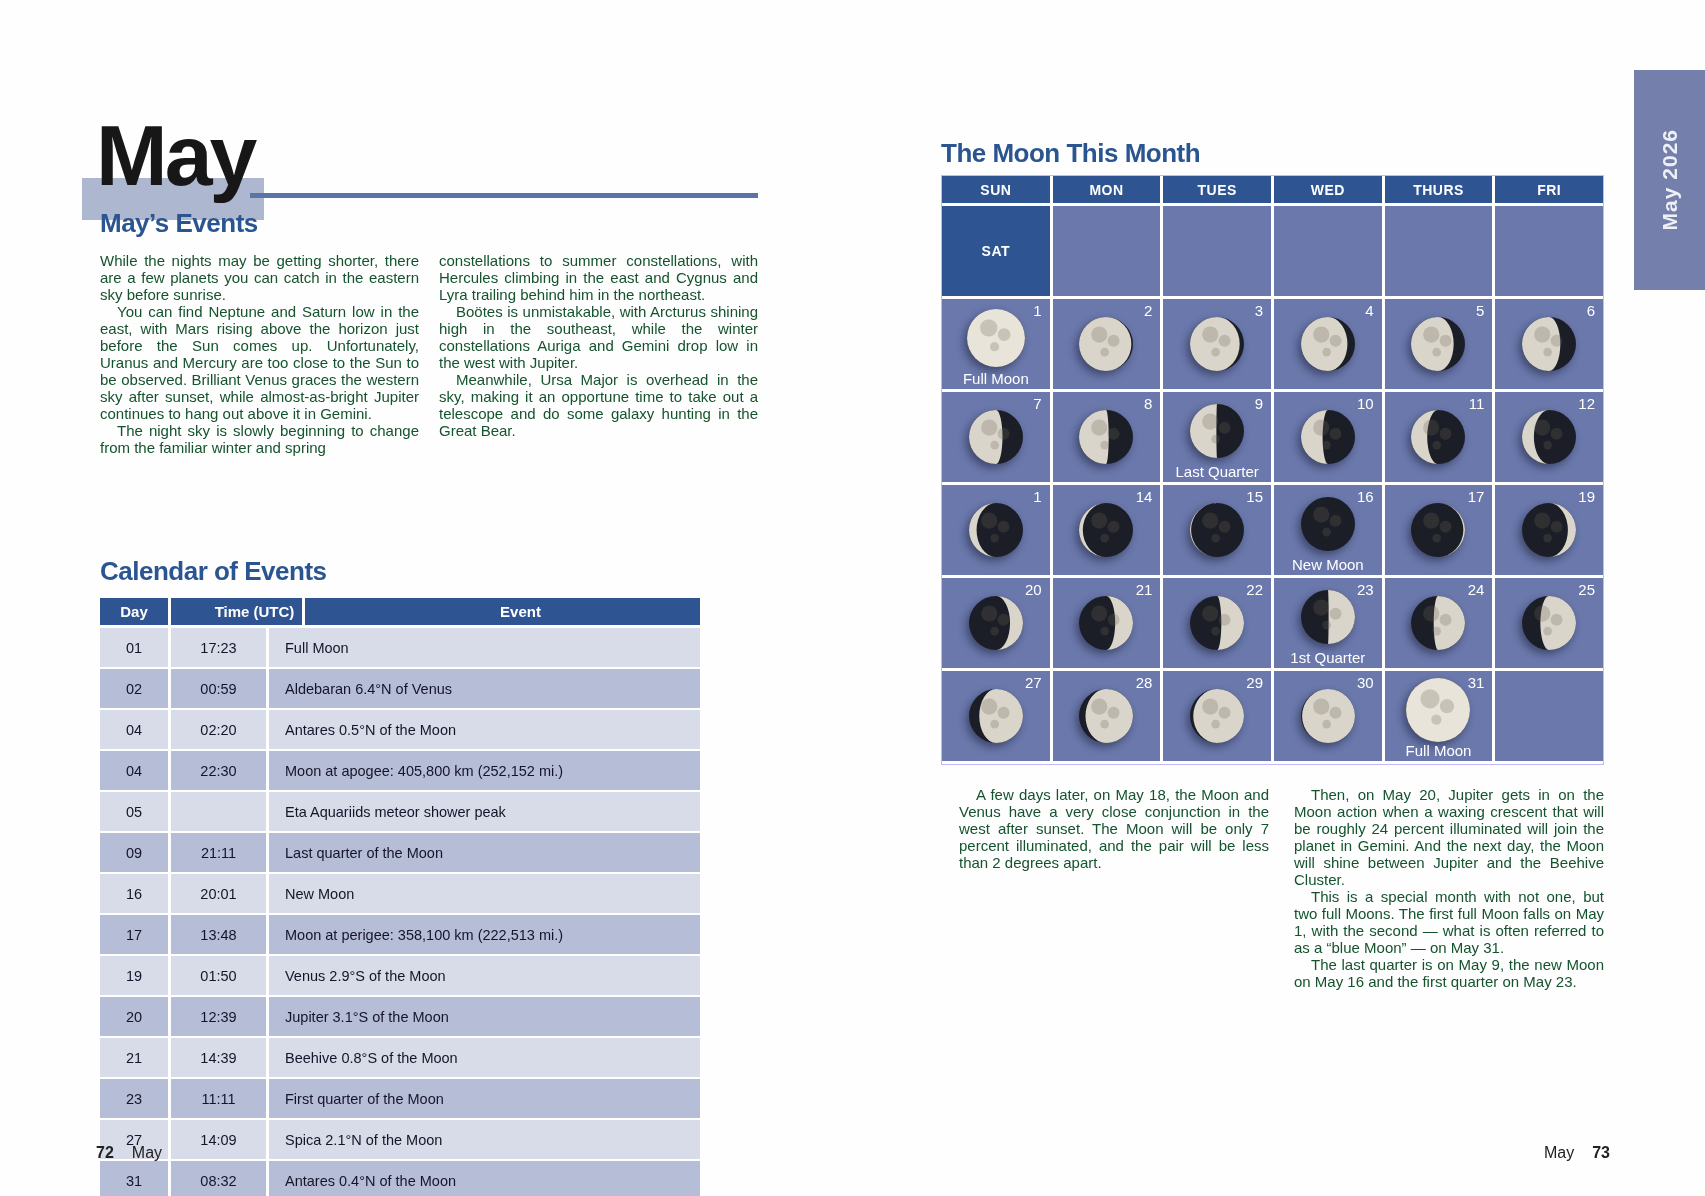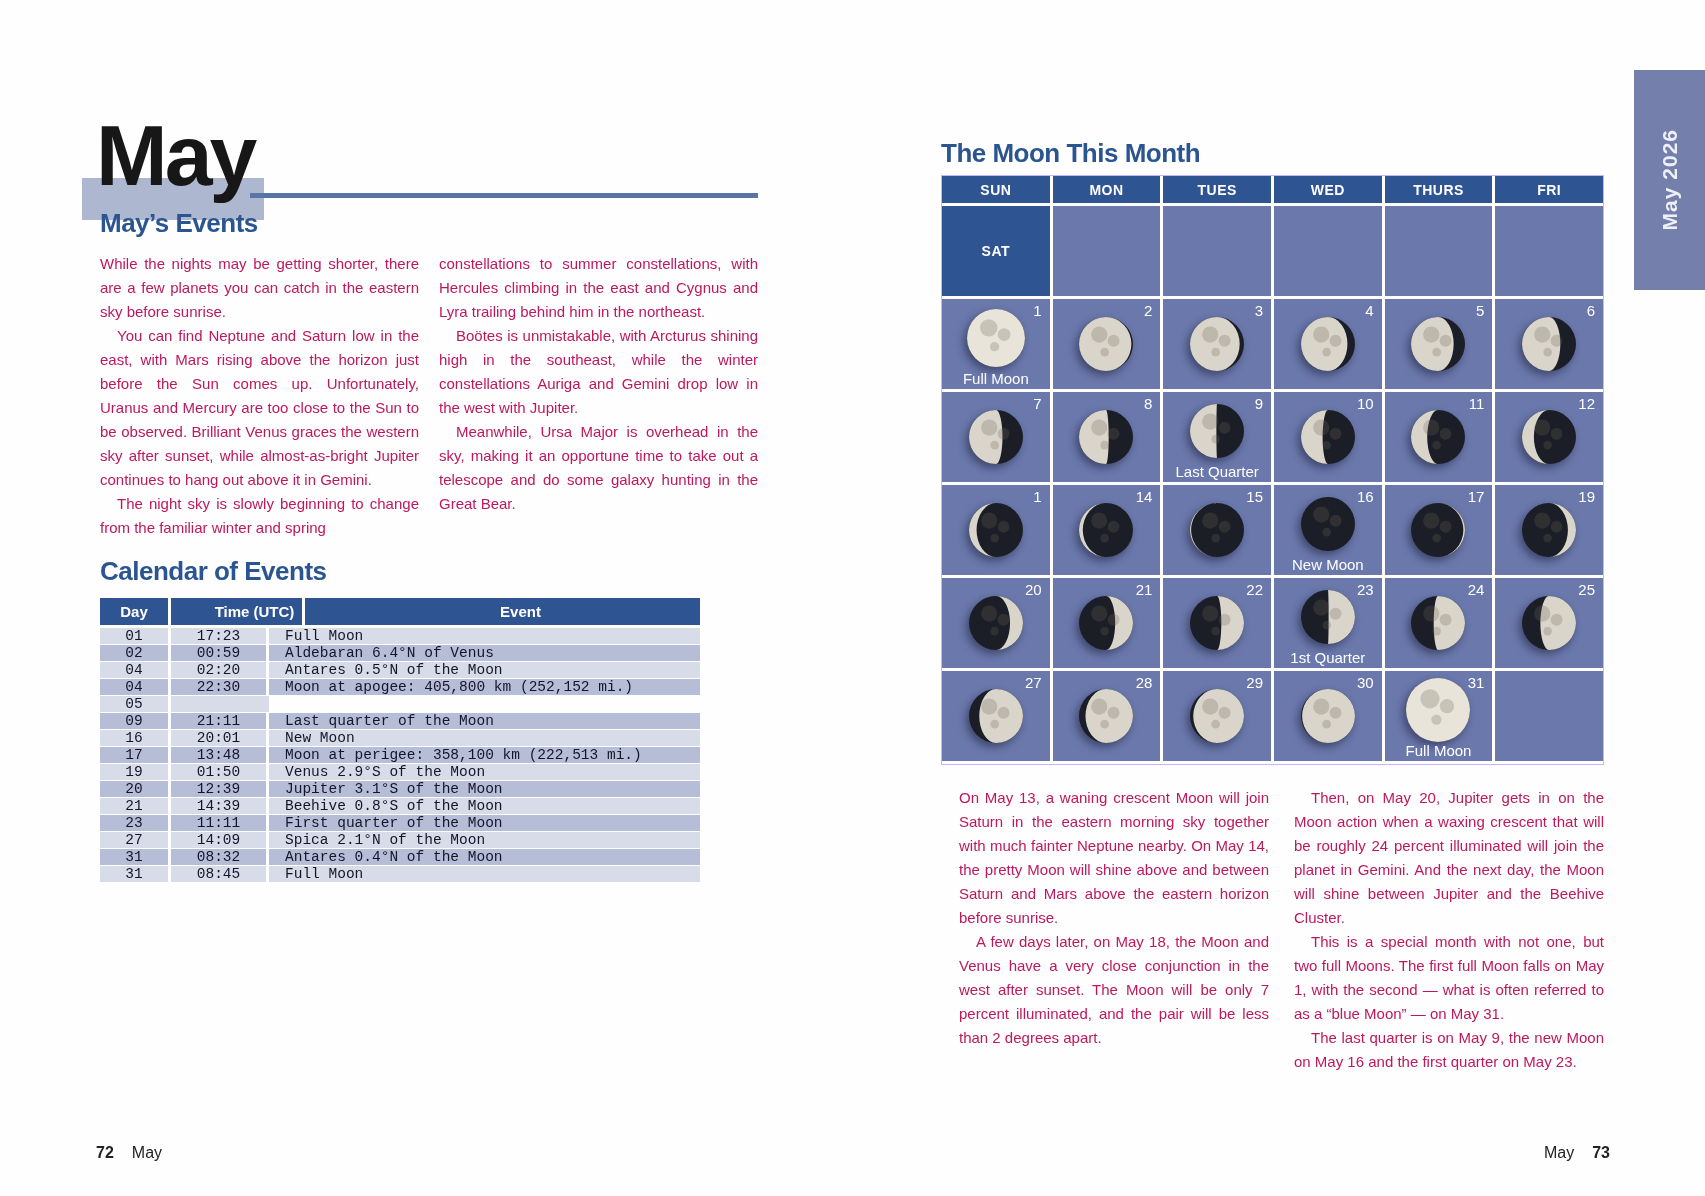--- a/index.html
+++ b/index.html
@@ -24,28 +24,28 @@
   .title-band{position:absolute;left:82px;top:178px;width:182px;height:42px;background:var(--band);}
   .page-title{position:absolute;left:96px;top:112px;font-size:86px;font-weight:bold;letter-spacing:-3px;color:#171717;line-height:1;z-index:2;}
   .title-rule{position:absolute;left:250px;top:193px;width:508px;height:5px;background:var(--rule);z-index:1;}
   .sec-heading{position:absolute;font-size:26px;font-weight:bold;color:var(--heading-blue);letter-spacing:-0.5px;}
   #events-heading{left:100px;top:208px;}
   #caloe-heading{left:100px;top:556px;}
   #moon-heading{left:941px;top:138px;}
   .bodycols{position:absolute;display:flex;}
   #left-cols{left:100px;top:252px;width:658px;gap:20px;}
   #right-cols{left:959px;top:786px;width:645px;gap:25px;}
-  .bcol{flex:1;font-size:15px;line-height:24px;text-align:justify;color:#be185d;}
+  .bcol{flex:1;font-size:15px;line-height:17px;text-align:justify;color:#14532d;}
   .bcol p{margin:0;}
   .bcol p.ind{text-indent:17px;}
   
   #events-table{position:absolute;left:100px;top:598px;width:600px;}
   .t-head{display:grid;grid-template-columns:71px 98px 1fr;background:var(--header-blue);height:30px;border-bottom:3px solid #fff;gap:36px;}
   .t-head .t-cell{color:#fff;font-weight:bold;font-size:15px;display:flex;align-items:center;justify-content:center;}
-  .t-row{display:grid;grid-template-columns:71px 98px 1fr;height:17px;border-bottom:2px solid #fff;font-family:Liberation Mono, monospace;}
+  .t-row{display:grid;grid-template-columns:71px 98px 1fr;height:41px;border-bottom:2px solid #fff;}
   .t-row.light .t-cell{background:var(--row-light);}
   .t-row.dark .t-cell{background:var(--row-dark);}
   .t-cell{font-size:14.5px;color:#15152a;display:flex;align-items:center;justify-content:center;}
   .t-cell:not(:last-child){border-right:3px solid #fff;}
   .t-row .t-cell.c2{justify-content:flex-start;padding-left:16px;}
   
   #moon-calendar{position:absolute;left:941px;top:175px;width:663px;display:grid;
     grid-template-columns:repeat(6,1fr);grid-template-rows:27px repeat(6,90px);gap:3px;
     background:#fff;border:1px solid #c4b5fd;}
   .wd{background:var(--header-blue);color:#fff;font-size:14px;font-weight:bold;display:flex;align-items:center;justify-content:center;letter-spacing:0.5px;}
@@ -111,20 +111,21 @@
         <div class="t-cell c2">Antares 0.5°N of the Moon</div>
       </div>
       <div class="t-row dark">
         <div class="t-cell c0">04</div>
         <div class="t-cell c1">22:30</div>
         <div class="t-cell c2">Moon at apogee: 405,800 km (252,152 mi.)</div>
       </div>
       <div class="t-row light">
         <div class="t-cell c0">05</div>
         <div class="t-cell c1"></div>
+        <div class="t-cell c2">Eta Aquariids meteor shower peak</div>
       </div>
       <div class="t-row dark">
         <div class="t-cell c0">09</div>
         <div class="t-cell c1">21:11</div>
         <div class="t-cell c2">Last quarter of the Moon</div>
       </div>
       <div class="t-row light">
         <div class="t-cell c0">16</div>
         <div class="t-cell c1">20:01</div>
         <div class="t-cell c2">New Moon</div>
@@ -751,21 +752,20 @@
     <div class="cal-cell"></div>
     <div class="cal-cell"></div>
     <div class="cal-cell"></div>
     <div class="cal-cell"></div>
     <div class="cal-cell"></div>
     <div class="cal-cell"></div>
   </div>
 
 <div class="bodycols" id="right-cols">
   <div class="bcol">
-    <p>On May 13, a waning crescent Moon will join Saturn in the eastern morning sky together with much fainter Neptune nearby. On May 14, the pretty Moon will shine above and between Saturn and Mars above the eastern horizon before sunrise.</p>
     <p class="ind">A few days later, on May 18, the Moon and Venus have a very close conjunction in the west after sunset. The Moon will be only 7 percent illuminated, and the pair will be less than 2 degrees apart.</p>
   </div>
   <div class="bcol">
     <p class="ind">Then, on May 20, Jupiter gets in on the Moon action when a waxing crescent that will be roughly 24 percent illuminated will join the planet in Gemini. And the next day, the Moon will shine between Jupiter and the Beehive Cluster.</p>
     <p class="ind">This is a special month with not one, but two full Moons. The first full Moon falls on May 1, with the second — what is often referred to as a “blue Moon” — on May 31.</p>
     <p class="ind">The last quarter is on May 9, the new Moon on May 16 and the first quarter on May 23.</p>
   </div>
 </div>
 
 <div id="side-tab">

